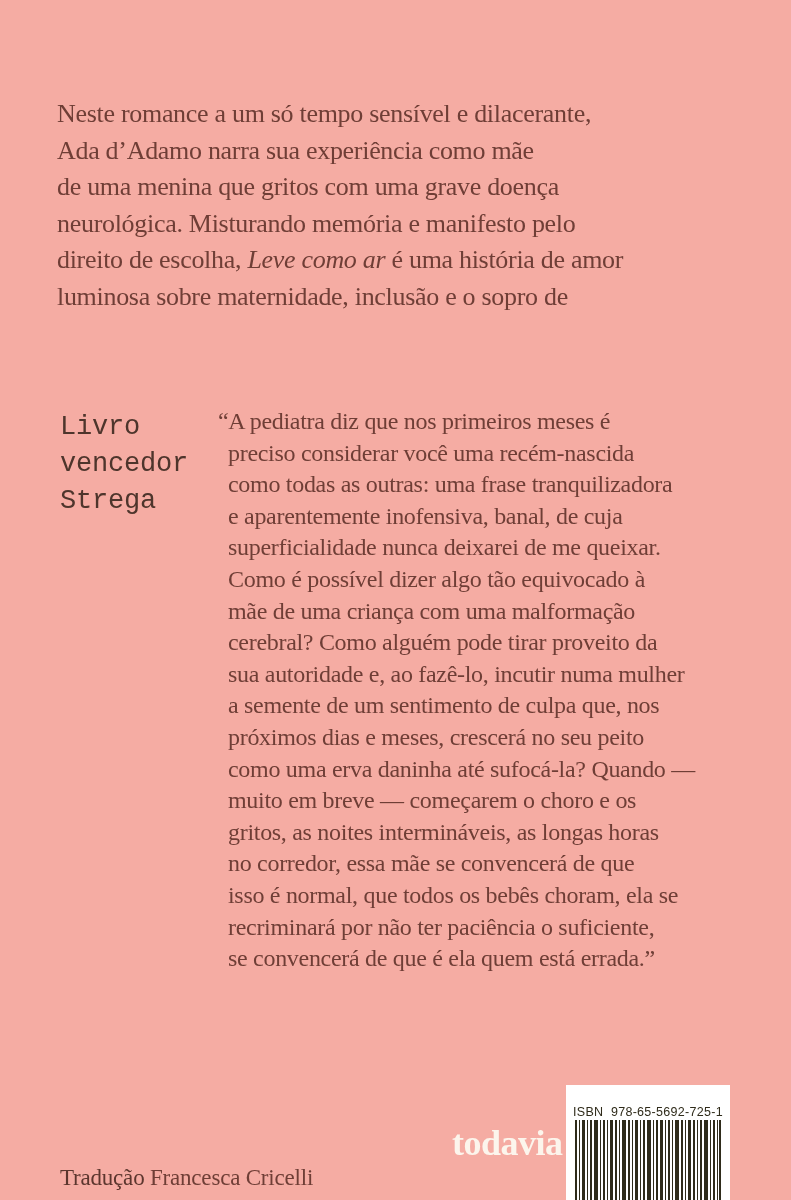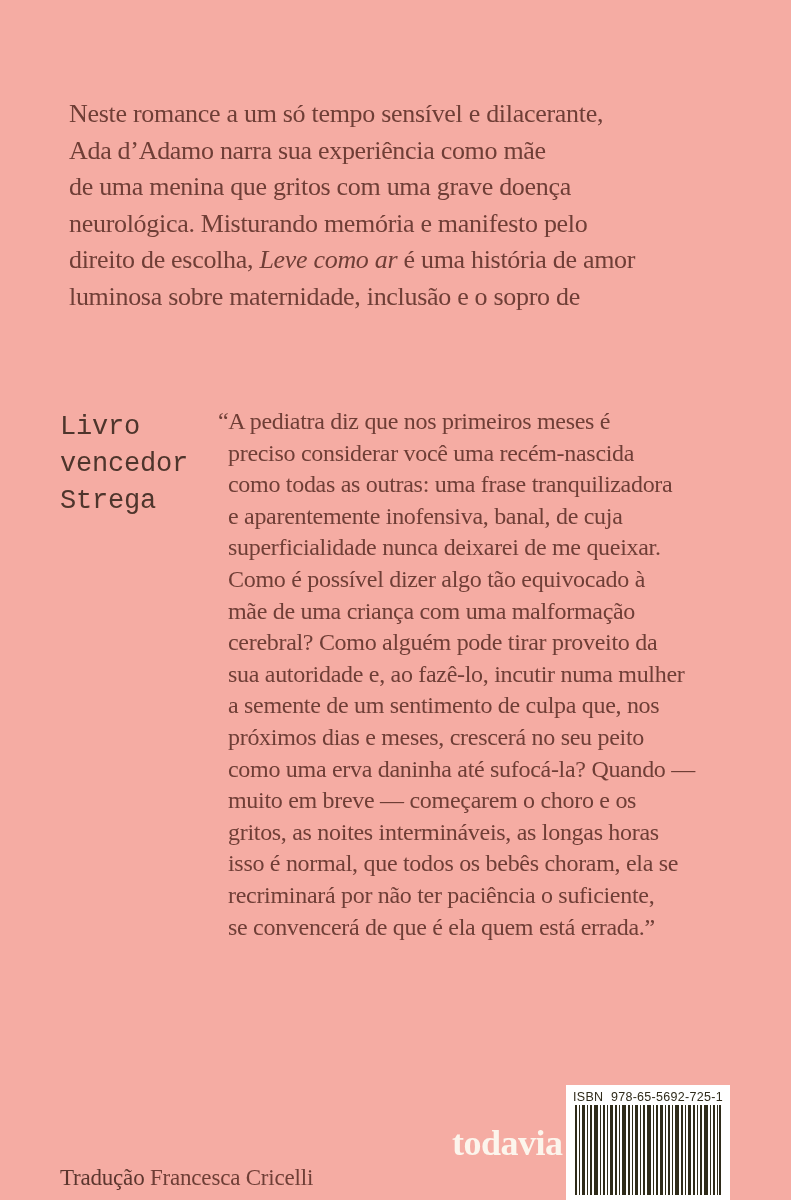--- a/index.html
+++ b/index.html
@@ -8,21 +8,21 @@
     width:791px;height:1200px;
     background:#f5aca3;
     overflow:hidden;
     font-family:"Liberation Serif","DejaVu Serif",serif;
     color:#6f3e36;
   }
   .line{white-space:nowrap;}
 
   
   .blurb{
-    position:absolute;left:69px;top:96px;
+    position:absolute;left:57px;top:96px;
     font-size:26px;line-height:36.5px;letter-spacing:-0.3px;
   }
   .blurb .italic{font-style:italic;}
 
   
   .award{
     position:absolute;left:60px;top:409px;
     font-family:Liberation Mono, monospace;
     font-size:27px;line-height:37px;
     color:#4e352c;letter-spacing:-0.2px;
@@ -50,21 +50,21 @@
     margin-left:21px;
   }
 
   
   .barcode-box{
     position:absolute;left:566px;top:1085px;
     width:164px;height:115px;background:#ffffff;
     box-sizing:border-box;
   }
   .isbn-line{
-    margin-top:5px;text-align:center;
+    margin-top:20px;text-align:center;
     font-family:"Liberation Sans","DejaVu Sans",sans-serif;
     font-size:12.5px;letter-spacing:0.3px;color:#2f2b1a;white-space:nowrap;
   }
   .bars{display:block;margin:1px auto 0 auto;}
 </style>
 </head>
 <body>
 
 <div class="cover">
 
@@ -91,20 +91,21 @@
     <div class="line">superficialidade nunca deixarei de me queixar.</div>
     <div class="line">Como é possível dizer algo tão equivocado à</div>
     <div class="line">mãe de uma criança com uma malformação</div>
     <div class="line">cerebral? Como alguém pode tirar proveito da</div>
     <div class="line">sua autoridade e, ao fazê-lo, incutir numa mulher</div>
     <div class="line">a semente de um sentimento de culpa que, nos</div>
     <div class="line">próximos dias e meses, crescerá no seu peito</div>
     <div class="line">como uma erva daninha até sufocá-la? Quando —</div>
     <div class="line">muito em breve — começarem o choro e os</div>
     <div class="line">gritos, as noites intermináveis, as longas horas</div>
+    <div class="line">no corredor, essa mãe se convencerá de que</div>
     <div class="line">isso é normal, que todos os bebês choram, ela se</div>
     <div class="line">recriminará por não ter paciência o suficiente,</div>
     <div class="line">se convencerá de que é ela quem está errada.”</div>
   </div>
 
   <div class="translation">
     <span class="t-label">Tradução</span>
     <span class="t-name">Francesca Cricelli</span>
   </div>
 

